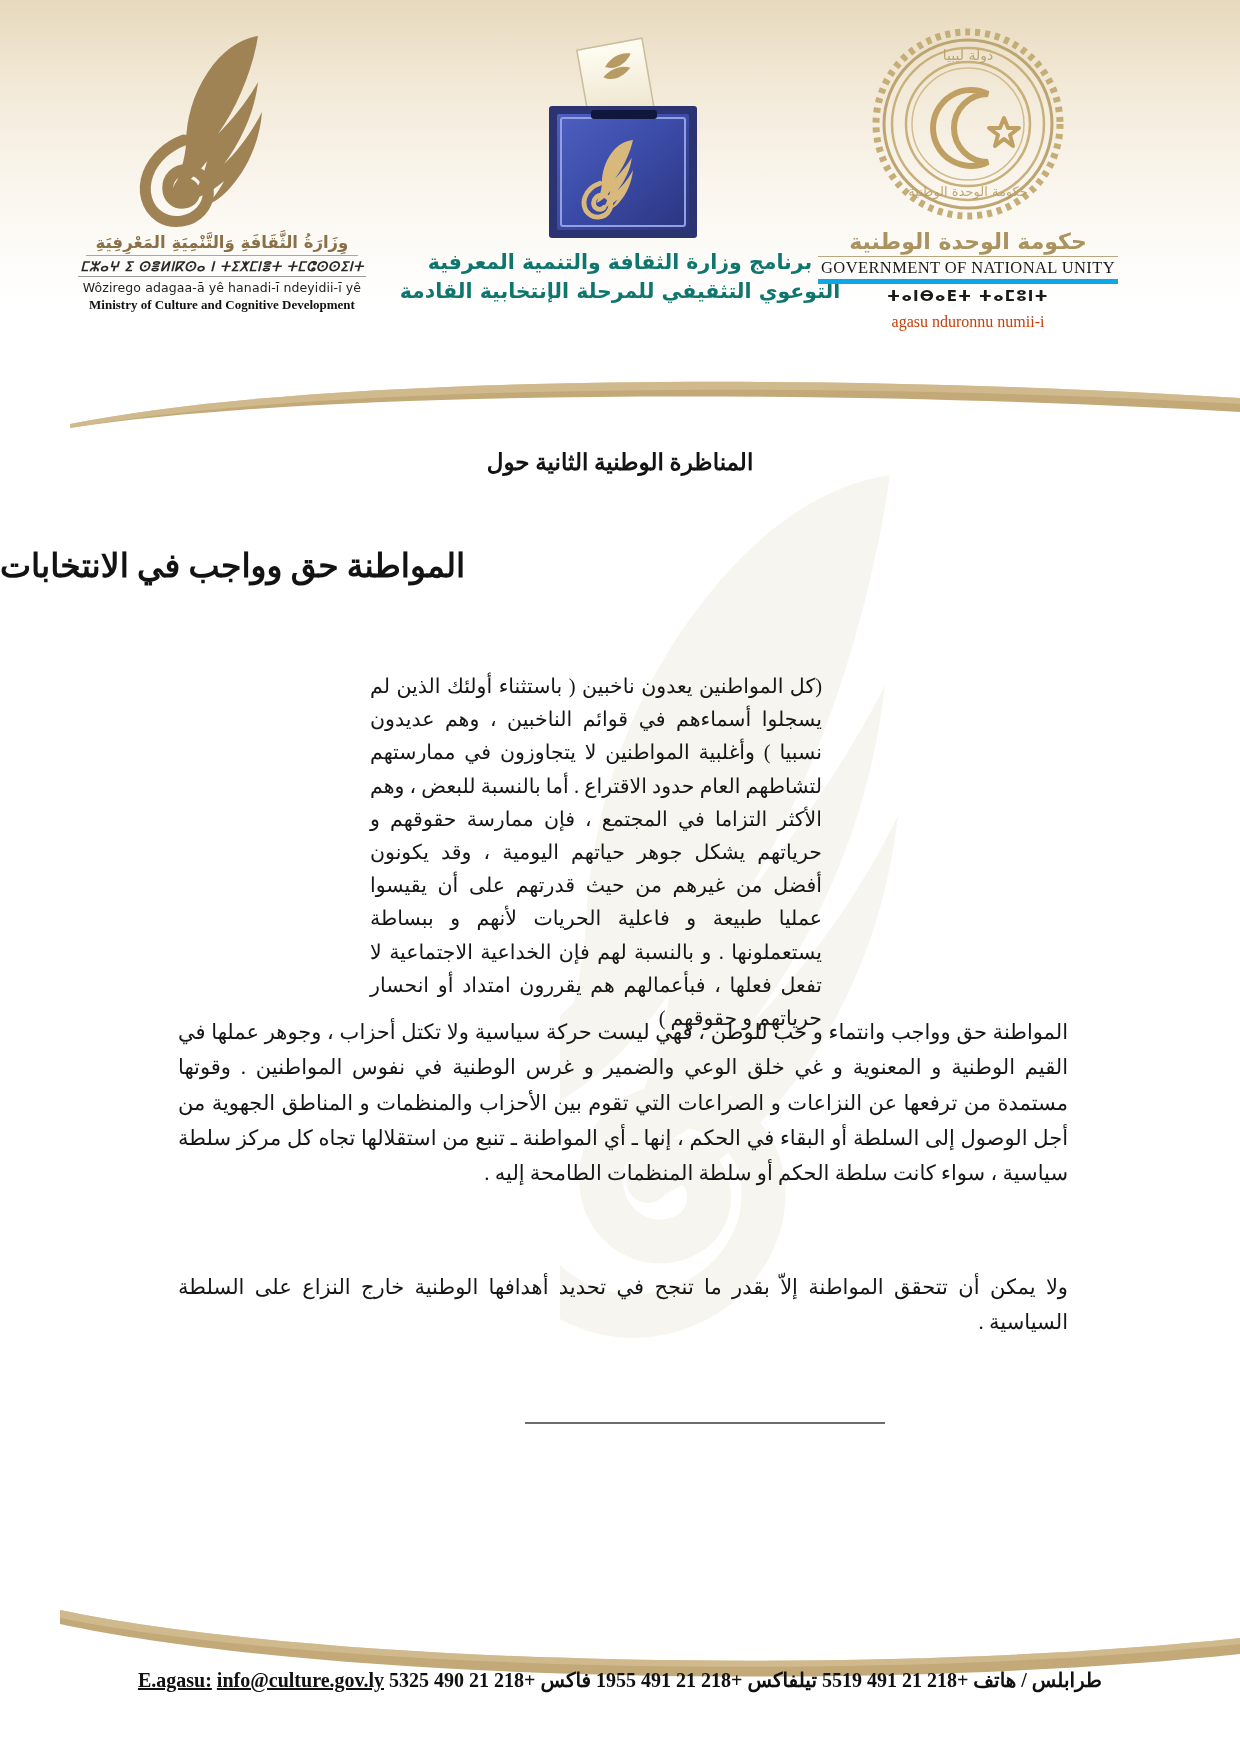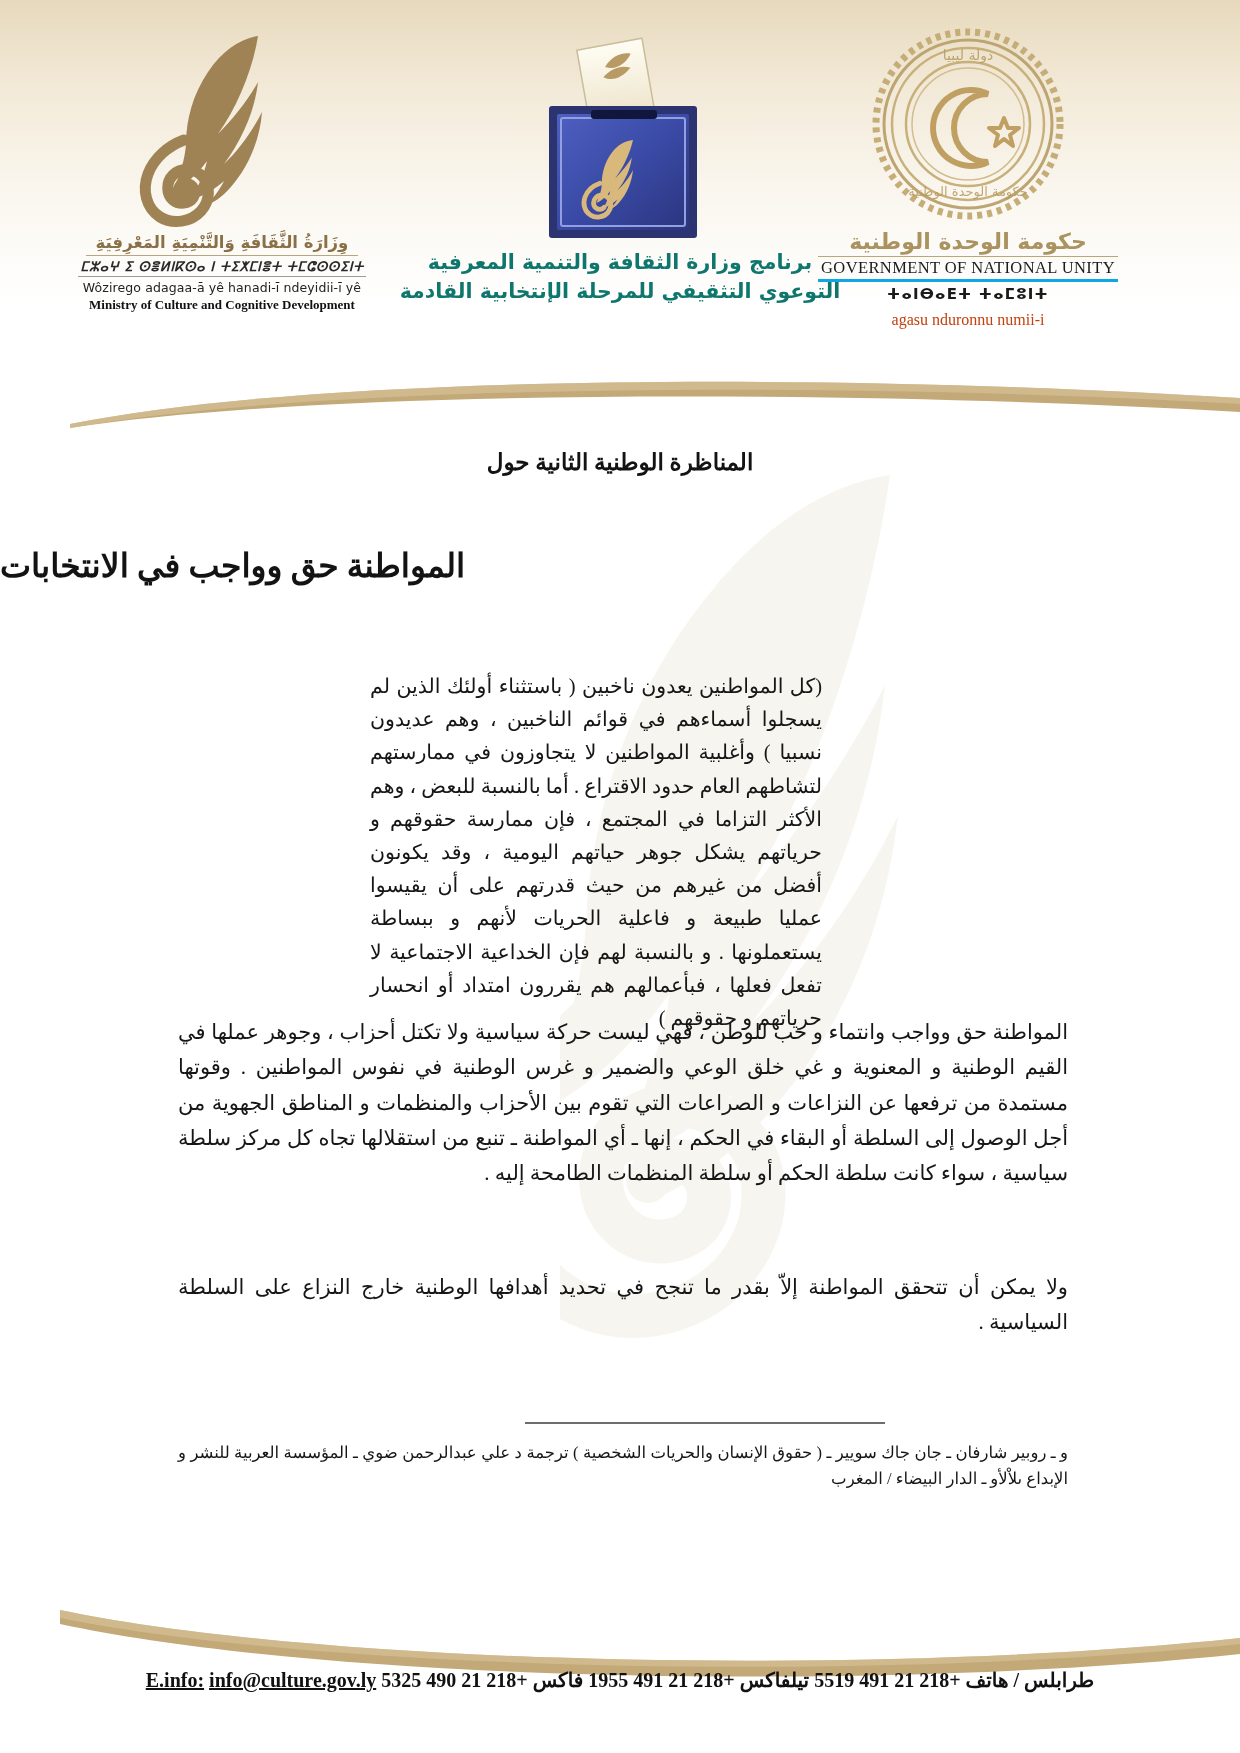--- a/index.html
+++ b/index.html
@@ -64,21 +64,21 @@
   .emblem-wrap{height:205px;position:relative;}
   .gnu-ar{
     font-family:"DejaVu Sans", sans-serif;
     direction:rtl;font-size:22px;font-weight:bold;color:#a8考;
     color:#ab9360;letter-spacing:.5px;
     border-bottom:1px solid #b9a67f;padding-bottom:2px;
   }
   .gnu-en{
     font-family:"Liberation Serif", serif;
     font-size:16.5px;color:#1a1a1a;letter-spacing:.4px;
-    border-bottom:3px solid #0ea5e9;padding-bottom:1px;margin-top:1px;
+    border-bottom:5px solid #0ea5e9;padding-bottom:1px;margin-top:1px;
   }
   .gnu-tif{
     font-family:"DejaVu Sans", sans-serif;
     font-size:15px;font-weight:bold;color:#1a1a1a;
     letter-spacing:1.2px;margin-top:3px;
   }
   .gnu-translit{
     font-family:"Liberation Serif", serif;
     font-size:16px;color:#c2410c;margin-top:8px;
   }
@@ -267,33 +267,32 @@
 
 <div class="content">
   <div class="title-main">المناظرة الوطنية الثانية  حول</div>
   <div class="title-sub">المواطنة حق وواجب في الانتخابات</div>
 
   <div class="para para-1">(كل المواطنين يعدون ناخبين ( باستثناء أولئك الذين لم يسجلوا أسماءهم في قوائم الناخبين ، وهم عديدون نسبيا ) وأغلبية المواطنين لا يتجاوزون في ممارستهم لتشاطهم العام حدود الاقتراع . أما بالنسبة للبعض ، وهم الأكثر التزاما في المجتمع ، فإن ممارسة حقوقهم و حرياتهم يشكل جوهر حياتهم اليومية ، وقد يكونون أفضل من غيرهم من حيث قدرتهم على أن يقيسوا عمليا طبيعة و فاعلية الحريات لأنهم و ببساطة يستعملونها . و بالنسبة لهم فإن الخداعية الاجتماعية لا تفعل فعلها ، فبأعمالهم هم يقررون امتداد أو انحسار حرياتهم و حقوقهم )</div>
   <div class="para para-2">المواطنة حق وواجب وانتماء و حب للوطن ، فهي ليست حركة سياسية ولا تكتل أحزاب ، وجوهر عملها في القيم الوطنية و المعنوية و غي خلق الوعي والضمير و غرس الوطنية في نفوس المواطنين . وقوتها مستمدة من ترفعها عن النزاعات و الصراعات التي تقوم بين الأحزاب والمنظمات و المناطق الجهوية من أجل الوصول إلى السلطة أو البقاء في الحكم ، إنها  ـ أي المواطنة ـ تنبع من استقلالها تجاه كل مركز سلطة سياسية ، سواء كانت سلطة الحكم أو سلطة المنظمات الطامحة إليه .</div>
   <div class="para para-3">ولا يمكن أن تتحقق المواطنة إلاّ بقدر ما تنجح في تحديد أهدافها الوطنية  خارج النزاع على السلطة السياسية .</div>
 
   <div class="foot-rule"></div>
-  <div class="footnote">و ـ روبير شارفان ـ جان جاك سويير ـ ( حقوق الإنسان والحريات الشخصية ) ترجمة  د علي عبدالرحمن ضوي ـ المؤسسة العربية للنشر و الإبداع  ىلاْلأو ـ الدار البيضاء / المغرب</div>
 </div>
 
 <div class="swoosh-bottom">
   <svg width="1240" height="120" viewBox="0 0 1240 120" xmlns="http://www.w3.org/2000/svg" aria-hidden="true">
     <path d="M60 30 C330 86 880 96 1240 58 L1240 74 C880 112 330 102 60 44 Z" fill="#c3a978"></path>
     <path d="M60 30 C330 86 880 96 1240 58 L1240 64 C880 102 330 92 60 38 Z" fill="#dac79f" opacity=".55"></path>
     <path d="M0 104 C360 140 900 138 1240 100 L1240 120 L0 120 Z" fill="#ffffff"></path>
   </svg>
 </div>
 
 <div class="footer-contact">
   <span>طرابلس / هاتف</span>
   <span>+218 21 491 5519</span>
   <span>تيلفاكس</span>
   <span>+218 21 491 1955</span>
   <span>فاكس</span>
   <span>+218 21 490 5325</span>
-  <span class="en">E.info:</span>
+  <span class="en">E.agasu:</span>
   <span class="en">info@culture.gov.ly</span>
 </div>
 
 </body></html>

